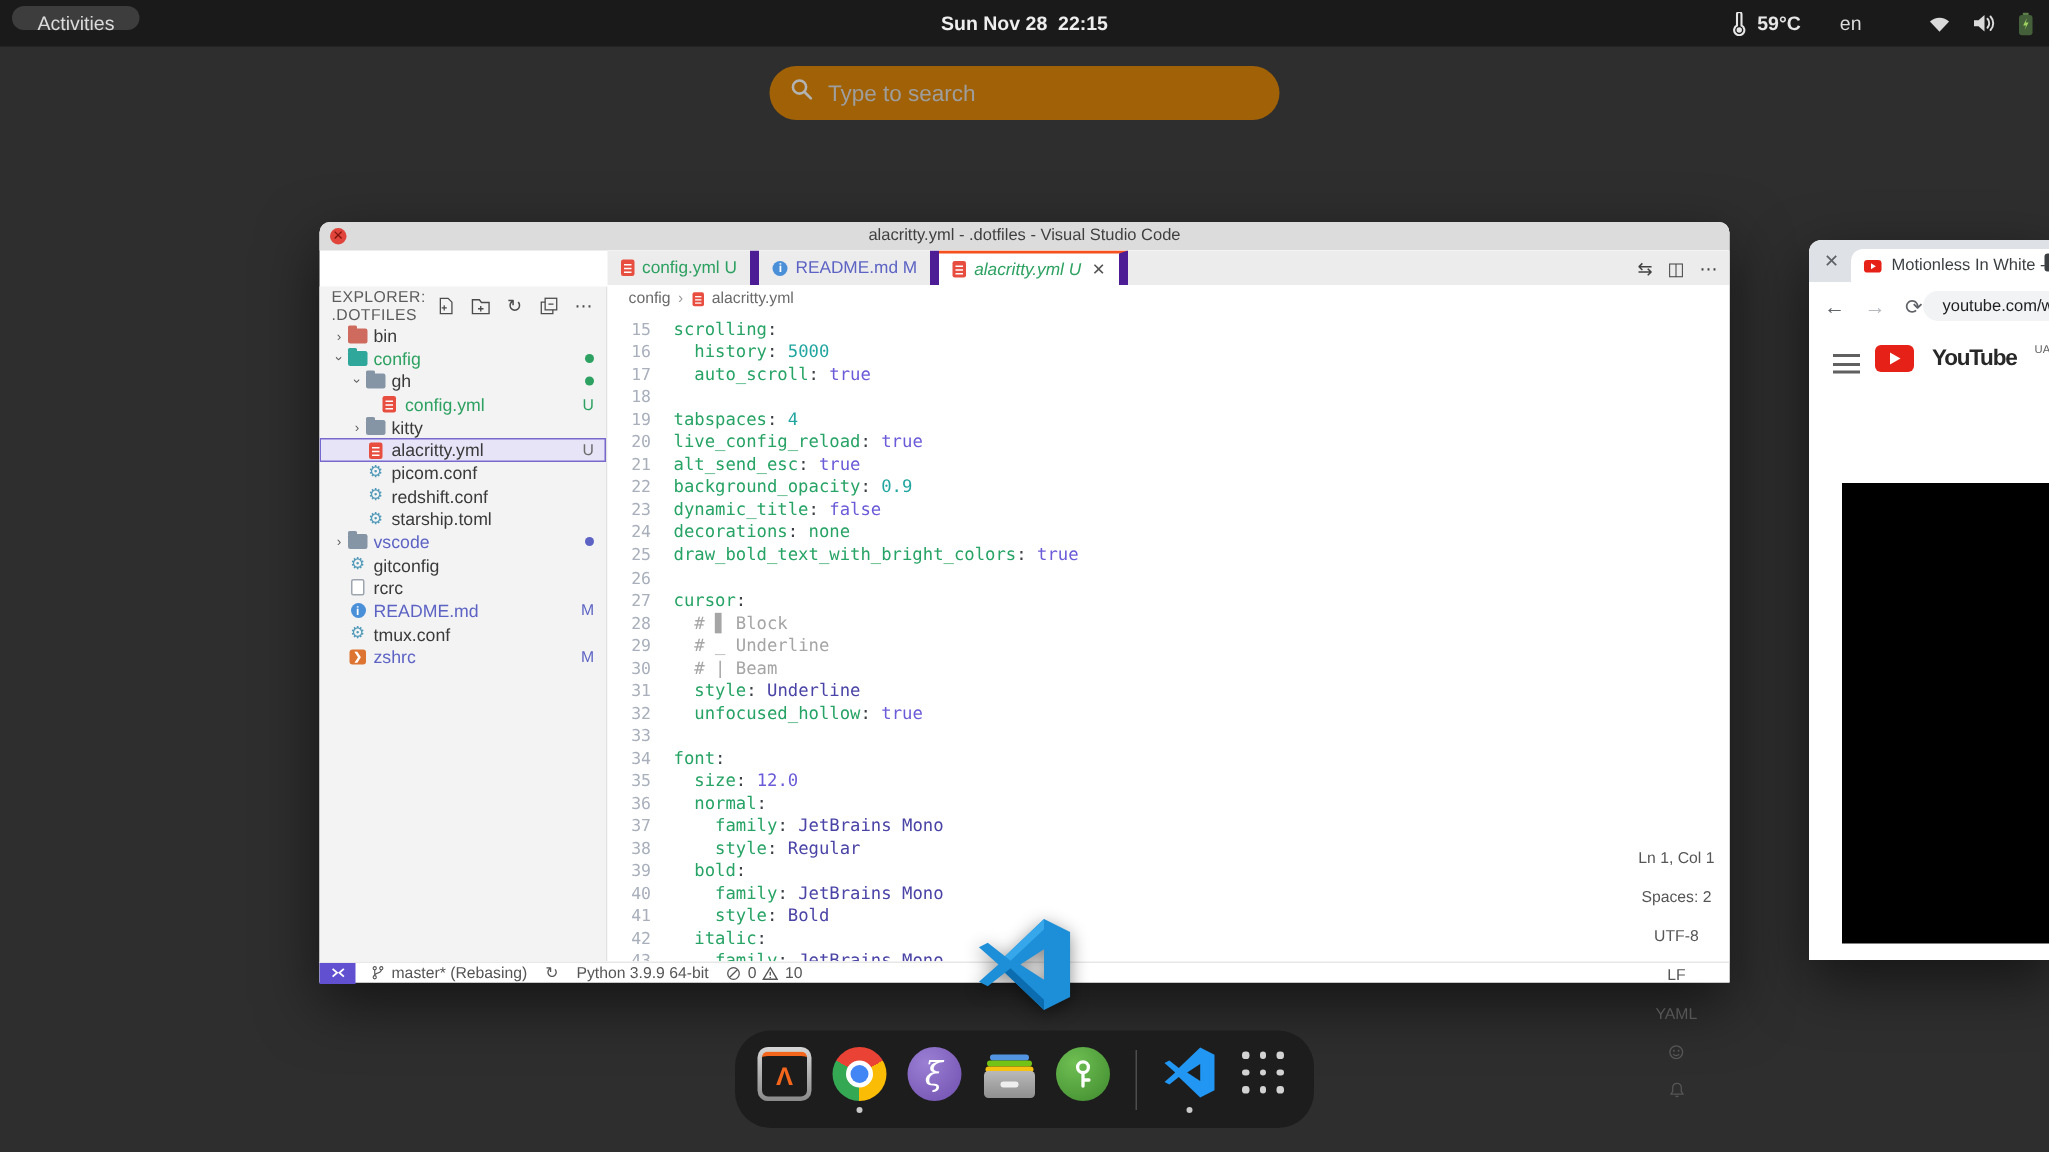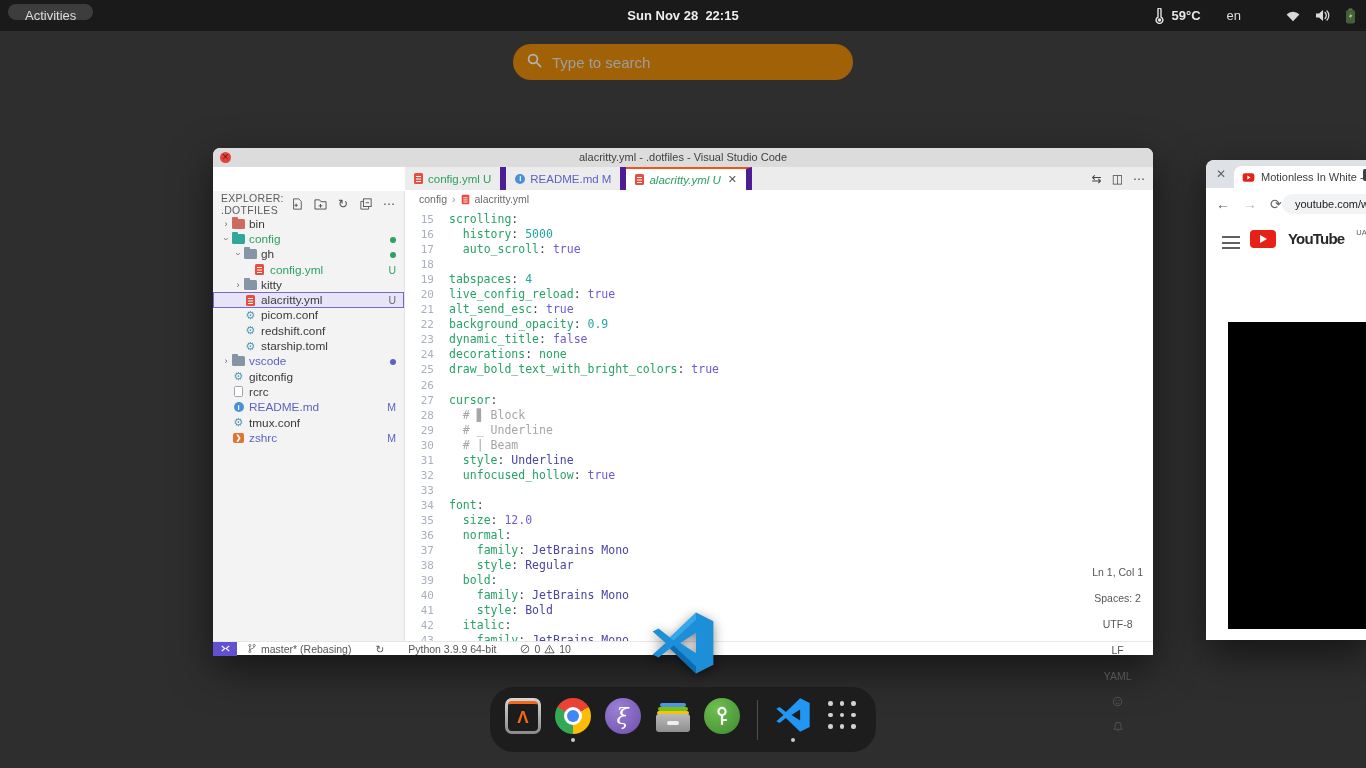--- a/index.html
+++ b/index.html
@@ -95,21 +95,21 @@
   .cl { display:flex; white-space:pre; height:15.05px; }
   .cl .ln { width:44px; padding-right:15px; text-align:right; color:#a9b0bc; font-size:11px; flex:none; }
   .cl .ct { white-space:pre; color:#3b3f46; }
   .tk-k { color:#27a365; } .tk-p { color:#3b3f46; } .tk-n { color:#22a6a1; }
   .tk-b { color:#6a5bd8; } .tk-s { color:#4a44a6; } .tk-c { color:#a5a5a5; } .tk-g { color:#27a365; }
 
   .vsc-status { position:absolute; left:0; bottom:0; width:100%; height:14px; background:#ffffff;
     border-top:1px solid #e7e7e7; display:flex; align-items:center; font-size:10.5px; color:#565656; }
   .sb-remote { width:24px; height:14px; background:#6150d0; color:#fff; display:flex; align-items:center;
     justify-content:center; font-size:9px; cursor:pointer; }
-  .sb-left { display:flex; align-items:center; gap:24px; margin-left:10px; flex:1; }
+  .sb-left { display:flex; align-items:center; gap:12px; margin-left:10px; flex:1; }
   .sb-right { display:flex; align-items:center; gap:14px; margin-right:10px;flex-direction:column; }
   .sb-item { display:flex; align-items:center; gap:4px; cursor:pointer; white-space:nowrap; }
 
   
   .vsc-appicon { position:absolute; left:652px; top:612px; width:62px; height:62px; filter:drop-shadow(0 3px 6px rgba(0,0,0,.45)); }
 
   
   .chrome { position:absolute; left:1206px; top:160px; width:165px; height:480px; background:#fff;
     border-radius:8px 0 0 0; box-shadow:0 14px 40px rgba(0,0,0,.55); overflow:hidden; }
   .ch-tabstrip { position:relative; height:28px; background:#dee1e6; border-radius:8px 0 0 0; }

